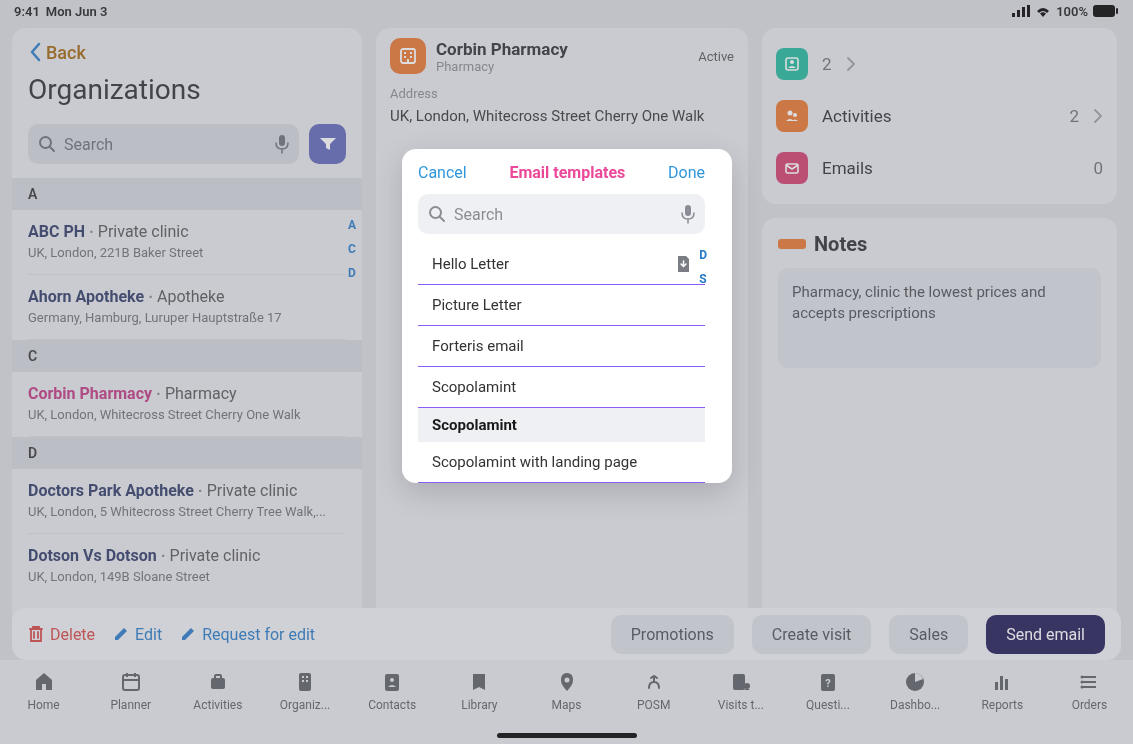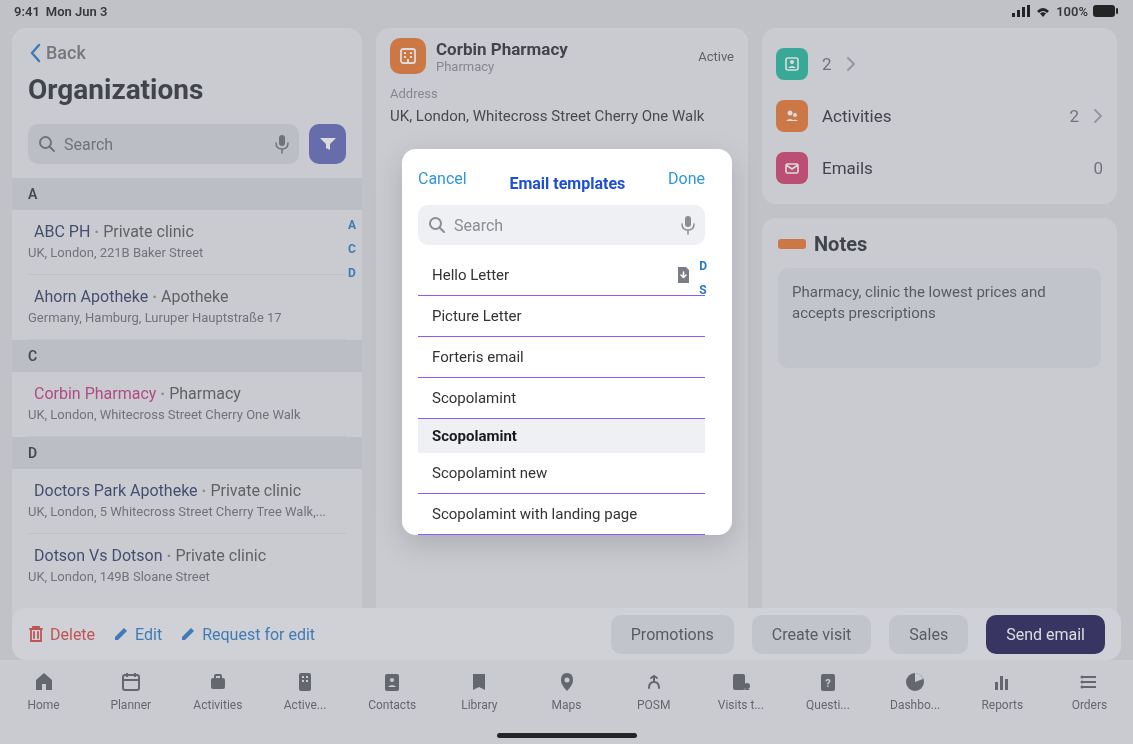--- a/index.html
+++ b/index.html
@@ -12,41 +12,41 @@
   .signal-icon svg, .wifi-icon svg, .battery-icon svg { display: block; }
 
   
   .app { display: flex; gap: 14px; padding: 6px 12px 0 12px; height: 634px; }
   .col { background: #e6e8ec; border-radius: 14px; padding: 14px 16px; }
   .col-left { width: 350px; flex-shrink: 0; position: relative; }
   .col-mid { width: 372px; flex-shrink: 0; padding: 10px 14px; }
   .col-right { width: 355px; flex-shrink: 0; background: transparent; padding: 0; display: flex; flex-direction: column; gap: 14px; }
 
   
-  .back-link { display: flex; align-items: flex-end; gap: 4px; color: #737373; font-size: 18px; font-weight: 500; margin-bottom: 10px; cursor: pointer; }
+  .back-link { display: flex; align-items: flex-start; gap: 4px; color: #a16207; font-size: 18px; font-weight: 500; margin-bottom: 10px; cursor: pointer; }
   .back-link svg { width: 14px; height: 20px; }
 
-  .page-title { font-size: 28px; font-weight: 700; color: #2a2d33; margin-bottom: 18px; }
+  .page-title { font-size: 28px; font-weight: 400; color: #2a2d33; margin-bottom: 18px; }
 
   
   .search-row { display: flex; gap: 10px; margin-bottom: 14px; }
   .search-box { flex: 1; background: #d3d6dc; border-radius: 10px; height: 40px; display: flex; align-items: center; padding: 0 10px; gap: 8px; }
   .search-box input { flex: 1; border: none; background: transparent; font-size: 16px; color: #6b6e75; outline: none; }
   .search-box input::placeholder { color: #6b6e75; }
   .mic-icon, .search-icon-svg { color: #6b6e75; }
   .filter-btn { width: 40px; height: 40px; background: #5d64b6; border-radius: 10px; display: flex; align-items: center; justify-content: center; cursor: pointer; }
 
   
   .section-header { background: #d3d6dd; margin: 0 -16px; padding: 8px 16px; font-size: 14px; font-weight: 600; color: #333; }
 
   
   .org-item { padding: 12px 0; border-bottom: 1px solid #d8dbe0; cursor: pointer; }
   .org-item:last-child { border-bottom: none; }
   .org-title-row { display: flex; align-items: baseline; gap: 4px; font-size: 16px; margin-bottom: 4px; }
-  .org-name { font-weight: 400; color: #2d3a66; margin-left: 6px; }
+  .org-name { font-weight: 700; color: #2d3a66; }
   .org-name.selected { color: #c13680; }
   .org-dot { color: #888; font-weight: 700; }
   .org-type { color: #555; font-weight: 400; }
   .org-addr { font-size: 13px; color: #6b6e75; line-height: 1.3; }
 
   
   .alpha-index { position: absolute; right: 6px; top: 190px; display: flex; flex-direction: column; gap: 10px; font-size: 12px; font-weight: 700; color: #2679c6; }
 
   
   .org-header { display: flex; align-items: center; gap: 10px; margin-bottom: 12px; }
@@ -91,21 +91,21 @@
   .nav-label { font-size: 12px; white-space: nowrap; overflow: hidden; text-overflow: ellipsis; max-width: 84px; }
   .home-indicator { position: absolute; bottom: 6px; left: 50%; transform: translateX(-50%); width: 140px; height: 5px; background: #000; border-radius: 3px; }
 
   
   .dim { position: absolute; inset: 0; background: rgba(130,130,140,0.28); }
 
   
   .modal { position: absolute; width: 330px; left: 402px; top: 149px; background: #fff; border-radius: 14px; padding: 14px 11px 0 0; box-shadow: 0 10px 30px rgba(0,0,0,0.15); overflow: hidden; }
   .modal-header { display: flex; align-items: center; justify-content: space-between; padding: 0 16px 12px 16px; }
   .modal-cancel, .modal-done { color: #3096dc; font-size: 16px; cursor: pointer; border: none; background: none; }
-  .modal-title { font-size: 16px; font-weight: 700; color: #1d4ed8; margin-top: 11px; }
+  .modal-title { font-size: 16px; font-weight: 700; color: #ec4899; }
   .modal-search-wrap { padding: 0 16px 10px 16px; }
   .modal-search { background: #eef0f3; border-radius: 10px; height: 40px; display: flex; align-items: center; padding: 0 10px; gap: 8px; }
   .modal-search input { flex: 1; border: none; background: transparent; font-size: 16px; outline: none; }
   .modal-search input::placeholder { color: #8a8d93; }
   .modal-list { position: relative; }
   .modal-section { background: #eef0f3; padding: 8px 14px; font-size: 15px; font-weight: 700; color: #1a1a1a; margin: 0 16px; border-radius: 4px 4px 0 0; }
   .modal-section.inner { border-radius: 0; }
   .modal-row { padding: 11px 14px; font-size: 15px; color: #333; margin: 0 16px; border-bottom: 1px solid #8b5cf6; display: flex; align-items: center; justify-content: space-between; cursor: pointer; }
   .modal-row:last-of-type { border-bottom: none; padding-bottom: 18px;}
   .modal-index { position: absolute; right: 14px; top: 4px; display: flex; flex-direction: column; gap: 10px; font-size: 12px; font-weight: 700; color: #2679c6; }
@@ -357,21 +357,21 @@
     <span class="nav-label">Activities</span>
     </div>
     <div class="nav-item">
     <svg width="24" height="24" viewBox="0 0 24 24">
         <rect x="6" y="3" width="12" height="18" rx="2" fill="currentColor"></rect>
         <rect x="9" y="6" width="2" height="2" fill="#e6e8ec"></rect>
         <rect x="13" y="6" width="2" height="2" fill="#e6e8ec"></rect>
         <rect x="9" y="10" width="2" height="2" fill="#e6e8ec"></rect>
         <rect x="13" y="10" width="2" height="2" fill="#e6e8ec"></rect>
       </svg>
-    <span class="nav-label">Active...</span>
+    <span class="nav-label">Organiz...</span>
     </div>
     <div class="nav-item">
     <svg width="24" height="24" viewBox="0 0 24 24">
         <rect x="5" y="4" width="14" height="17" rx="2" fill="currentColor"></rect>
         <circle cx="12" cy="10" r="2" fill="#e6e8ec"></circle>
         <path d="M8 17 Q12 13 16 17" fill="#e6e8ec"></path>
       </svg>
     <span class="nav-label">Contacts</span>
     </div>
     <div class="nav-item">
@@ -476,23 +476,20 @@
         <span>Picture Letter</span>
       </div>
       <div class="modal-row">
         <span>Forteris email</span>
       </div>
       <div class="modal-row">
         <span>Scopolamint</span>
       </div>
       <div class="modal-section inner">Scopolamint</div>
       <div class="modal-row">
-        <span>Scopolamint new</span>
-      </div>
-      <div class="modal-row">
         <span>Scopolamint with landing page</span>
       </div>
       <div class="modal-index">
       <span>D</span>
       <span>S</span>
     </div>
   </div>
 </div>
 
 </body></html>

